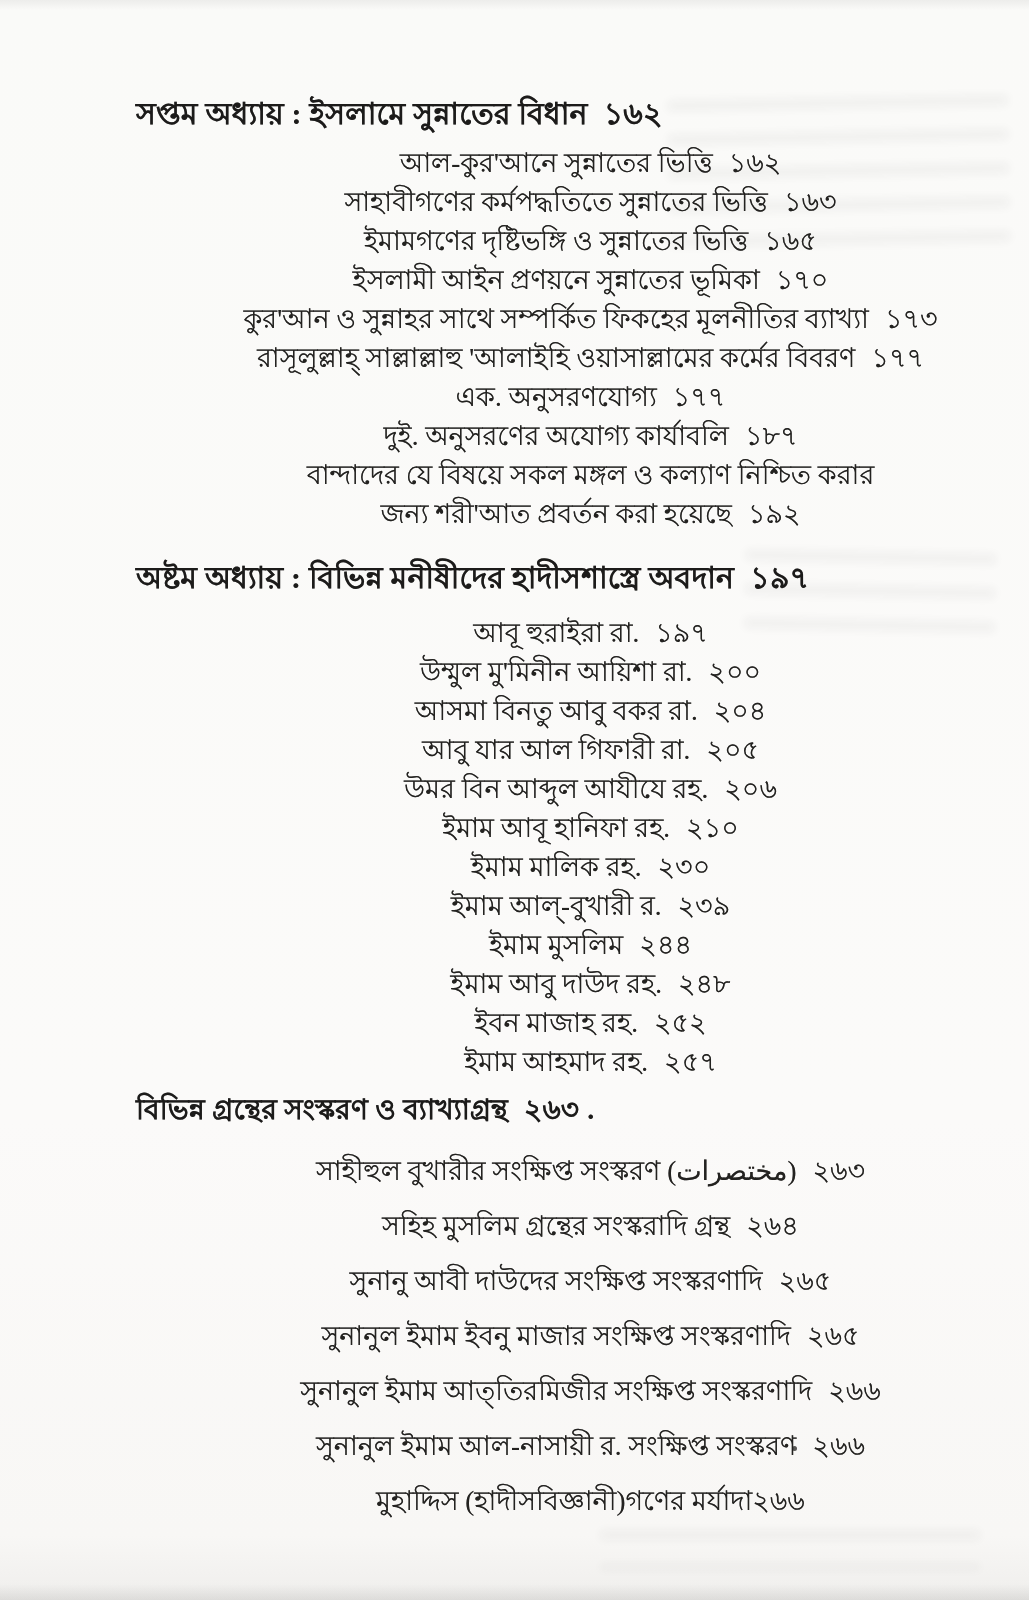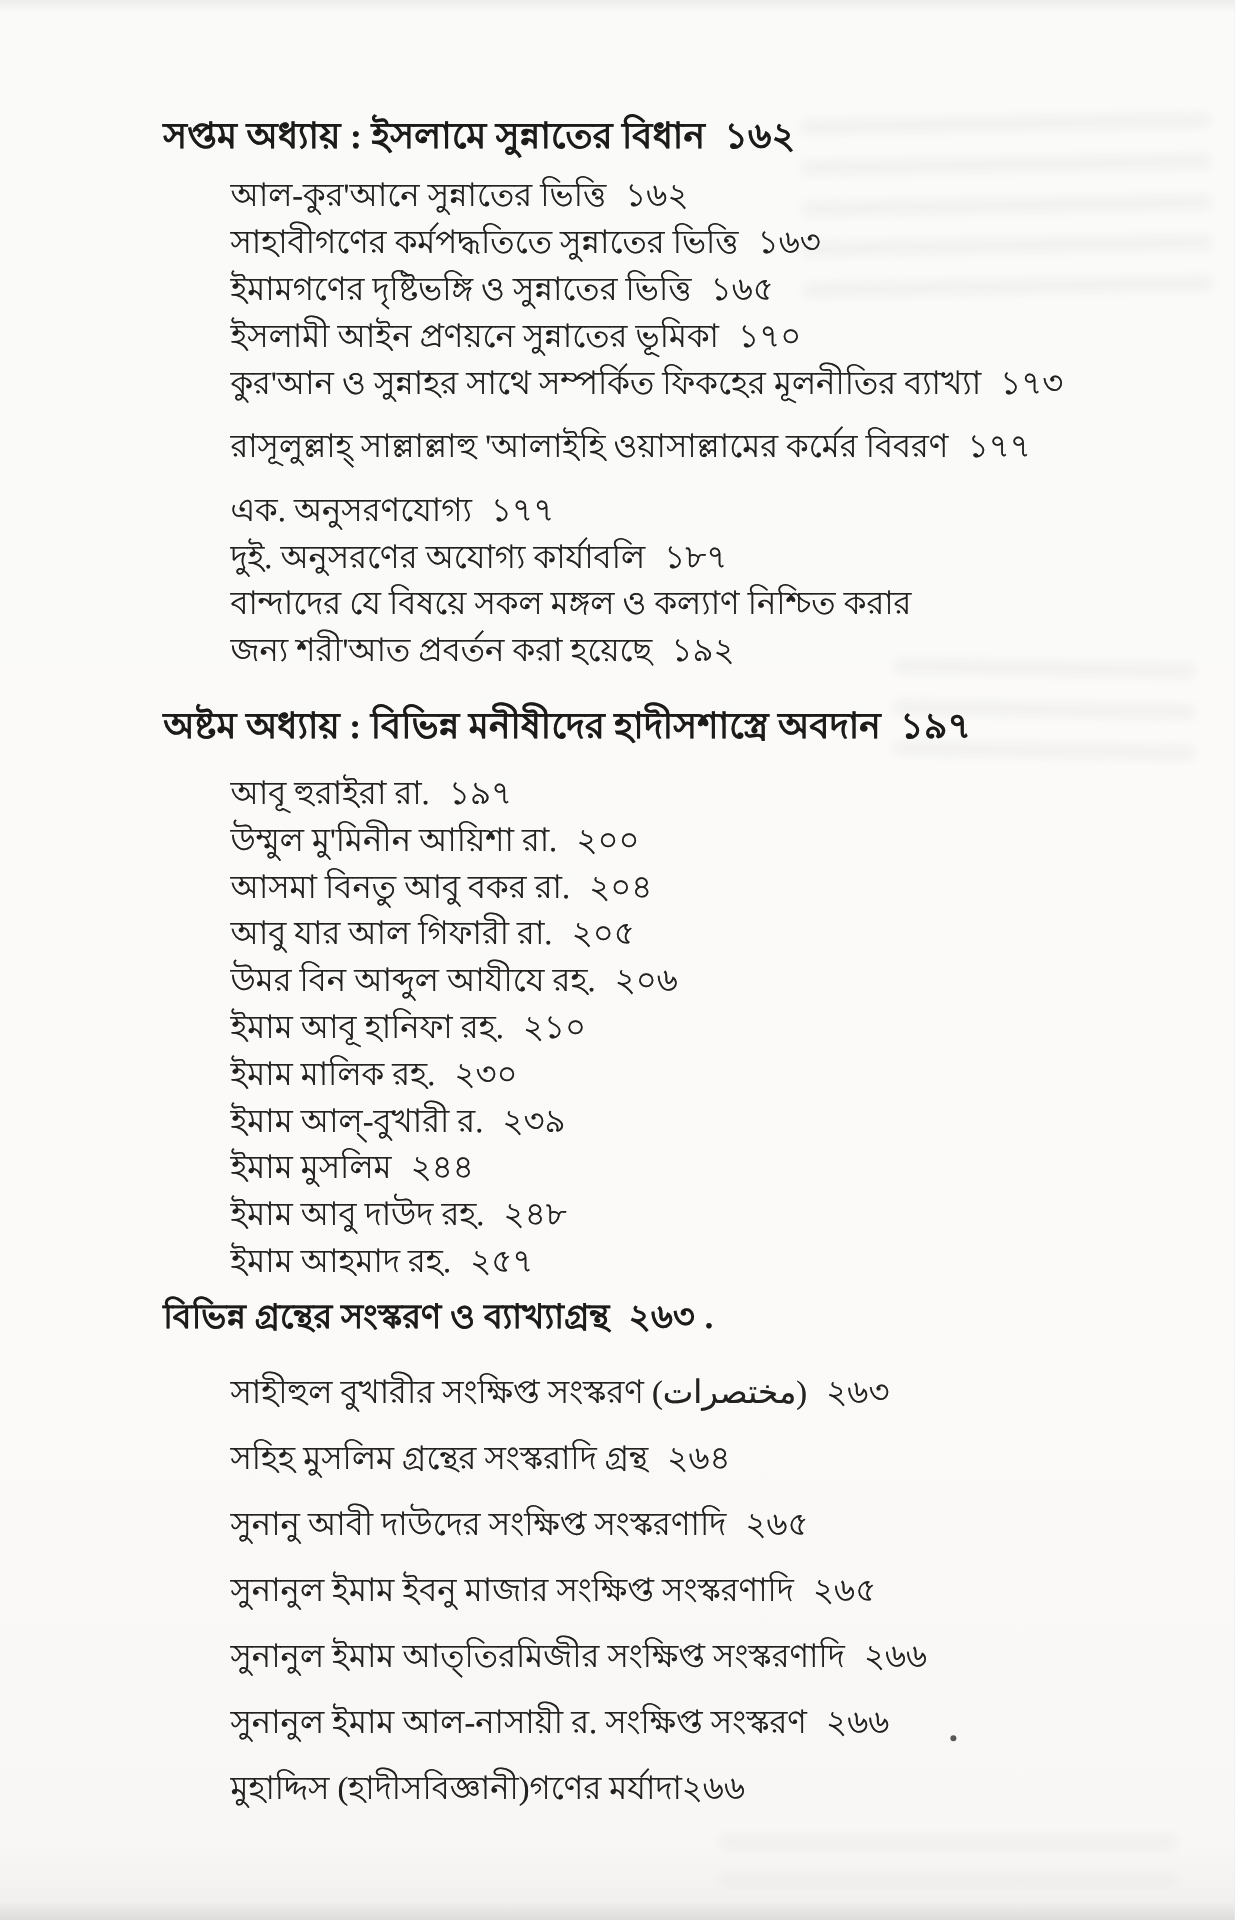--- a/index.html
+++ b/index.html
@@ -65,24 +65,25 @@
   }
   .sec1-heading { margin-bottom: 12px; }
   .sec2-heading { margin-top: 26px; margin-bottom: 18px; }
   .sec3-heading { margin-top: 10px; margin-bottom: 20px; font-size: 28px; }
   .item {
     margin-left: 56px;
     font-size: 27px;
     font-weight: 500;
     line-height: 31px;
     margin-top: 8px;
+    text-align: center;
   }
   .sec-3 .item { margin-top: 24px; }
   .sec-3 .item.first { }
-  .gap-before { margin-top: 22px; }
+  .gap-before { margin-top: 8px; }
   .page-num { margin-left: 16px; }
   .joined .page-num { margin-left: 0; }
   .title-suffix { margin-left: 8px; }
 </style>
 </head>
 <body>
 
 <div class="paper">
   <div class="edge-noise-top"></div>
   <div class="smudge smudge-a"></div>
@@ -109,20 +110,21 @@
         <div class="line item first"><span class="t">আবূ হুরাইরা রা.</span><span class="page-num">১৯৭</span></div>
         <div class="line item"><span class="t">উম্মুল মু'মিনীন আয়িশা রা.</span><span class="page-num">২০০</span></div>
         <div class="line item"><span class="t">আসমা বিনতু আবু বকর রা.</span><span class="page-num">২০৪</span></div>
         <div class="line item"><span class="t">আবু যার আল গিফারী রা.</span><span class="page-num">২০৫</span></div>
         <div class="line item"><span class="t">উমর বিন আব্দুল আযীযে রহ.</span><span class="page-num">২০৬</span></div>
         <div class="line item"><span class="t">ইমাম আবূ হানিফা রহ.</span><span class="page-num">২১০</span></div>
         <div class="line item"><span class="t">ইমাম মালিক রহ.</span><span class="page-num">২৩০</span></div>
         <div class="line item"><span class="t">ইমাম আল্-বুখারী র.</span><span class="page-num">২৩৯</span></div>
         <div class="line item"><span class="t">ইমাম মুসলিম</span><span class="page-num">২৪৪</span></div>
         <div class="line item"><span class="t">ইমাম আবু দাউদ রহ.</span><span class="page-num">২৪৮</span></div>
+        <div class="line item"><span class="t">ইবন মাজাহ রহ.</span><span class="page-num">২৫২</span></div>
         <div class="line item"><span class="t">ইমাম আহমাদ রহ.</span><span class="page-num">২৫৭</span></div>
       </div>
       <div class="sec-3">
         <div class="line heading sec3-heading"><span class="t">বিভিন্ন গ্রন্থের সংস্করণ ও ব্যাখ্যাগ্রন্থ</span><span class="page-num">২৬৩</span><span class="title-suffix">.</span></div>
         <div class="line item first"><span class="t">সাহীহুল বুখারীর সংক্ষিপ্ত সংস্করণ (مختصرات)</span><span class="page-num">২৬৩</span></div>
         <div class="line item"><span class="t">সহিহ মুসলিম গ্রন্থের সংস্করাদি গ্রন্থ</span><span class="page-num">২৬৪</span></div>
         <div class="line item"><span class="t">সুনানু আবী দাউদের সংক্ষিপ্ত সংস্করণাদি</span><span class="page-num">২৬৫</span></div>
         <div class="line item"><span class="t">সুনানুল ইমাম ইবনু মাজার সংক্ষিপ্ত সংস্করণাদি</span><span class="page-num">২৬৫</span></div>
         <div class="line item"><span class="t">সুনানুল ইমাম আত্‌তিরমিজীর সংক্ষিপ্ত সংস্করণাদি</span><span class="page-num">২৬৬</span></div>
         <div class="line item"><span class="t">সুনানুল ইমাম আল-নাসায়ী র. সংক্ষিপ্ত সংস্করণ</span><span class="page-num">২৬৬</span></div>

